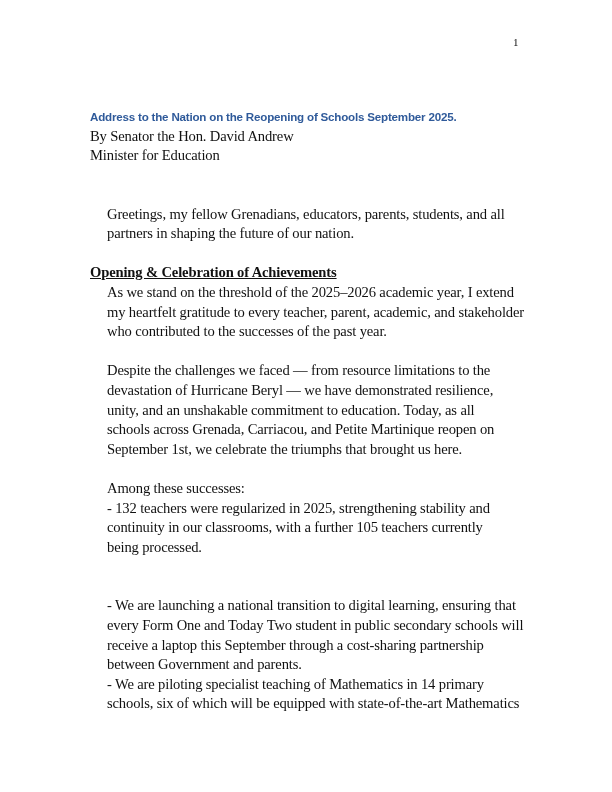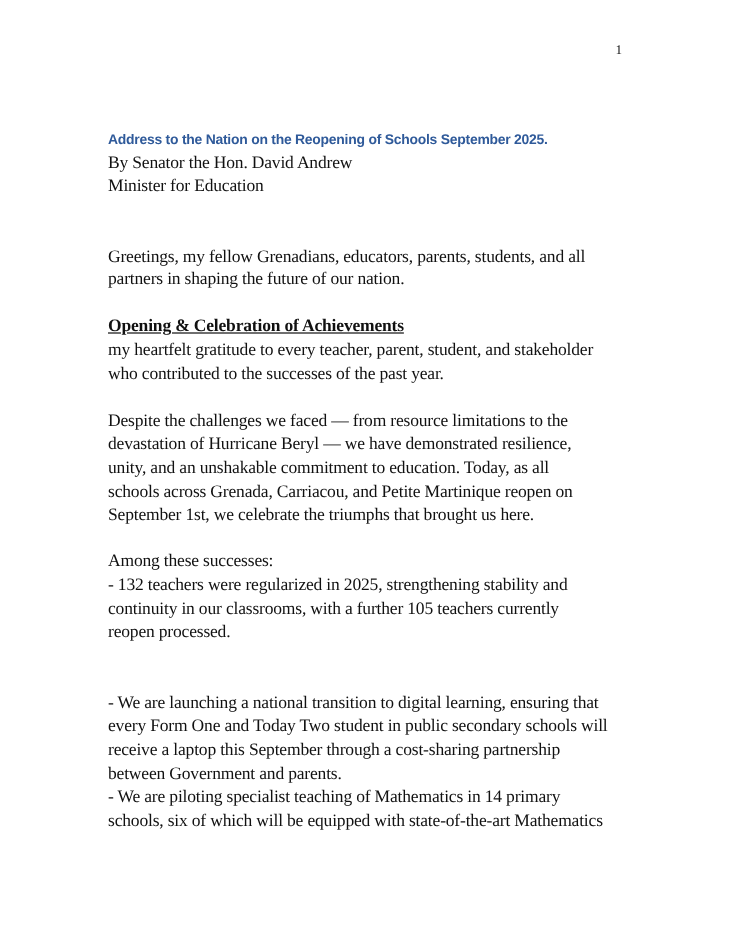--- a/index.html
+++ b/index.html
@@ -43,20 +43,21 @@
       font-size: 14.6px;
       line-height: 19.6px;
       white-space: nowrap;
       letter-spacing: -0.15px;
     }
     .para {
       font-family: "Liberation Serif", serif;
       font-size: 14.6px;
       line-height: 19.6px;
       letter-spacing: -0.15px;
+      margin-left: 17px;
     }
     .para .l { display: block; white-space: nowrap; }
     .heading {
       font-family: Liberation Serif, serif;
       font-weight: bold;
       font-size: 14.6px;
       line-height: 19.6px;
       text-decoration: underline;
       white-space: nowrap;
       letter-spacing: -0.15px;
@@ -80,41 +81,42 @@
   <div class="para">
     <span class="l">Greetings, my fellow Grenadians, educators, parents, students, and all</span>
     <span class="l">partners in shaping the future of our nation.</span>
   </div>
 
   <div class="gap"></div>
 
   <div class="heading">Opening &amp; Celebration of Achievements</div>
 
   <div class="para">
-    <span class="l">my heartfelt gratitude to every teacher, parent, student, and stakeholder</span>
+    <span class="l">As we stand on the threshold of the 2025–2026 academic year, I extend</span>
+    <span class="l">my heartfelt gratitude to every teacher, parent, academic, and stakeholder</span>
     <span class="l">who contributed to the successes of the past year.</span>
   </div>
 
   <div class="gap"></div>
 
   <div class="para">
     <span class="l">Despite the challenges we faced — from resource limitations to the</span>
     <span class="l">devastation of Hurricane Beryl — we have demonstrated resilience,</span>
     <span class="l">unity, and an unshakable commitment to education. Today, as all</span>
     <span class="l">schools across Grenada, Carriacou, and Petite Martinique reopen on</span>
     <span class="l">September 1st, we celebrate the triumphs that brought us here.</span>
   </div>
 
   <div class="gap"></div>
 
   <div class="para">
     <span class="l">Among these successes:</span>
     <span class="l">- 132 teachers were regularized in 2025, strengthening stability and</span>
     <span class="l">continuity in our classrooms, with a further 105 teachers currently</span>
-    <span class="l">reopen processed.</span>
+    <span class="l">being processed.</span>
   </div>
 
   <div class="gap2"></div>
 
   <div class="para">
     <span class="l">- We are launching a national transition to digital learning, ensuring that</span>
     <span class="l">every Form One and Today Two student in public secondary schools will</span>
     <span class="l">receive a laptop this September through a cost-sharing partnership</span>
     <span class="l">between Government and parents.</span>
   </div>

